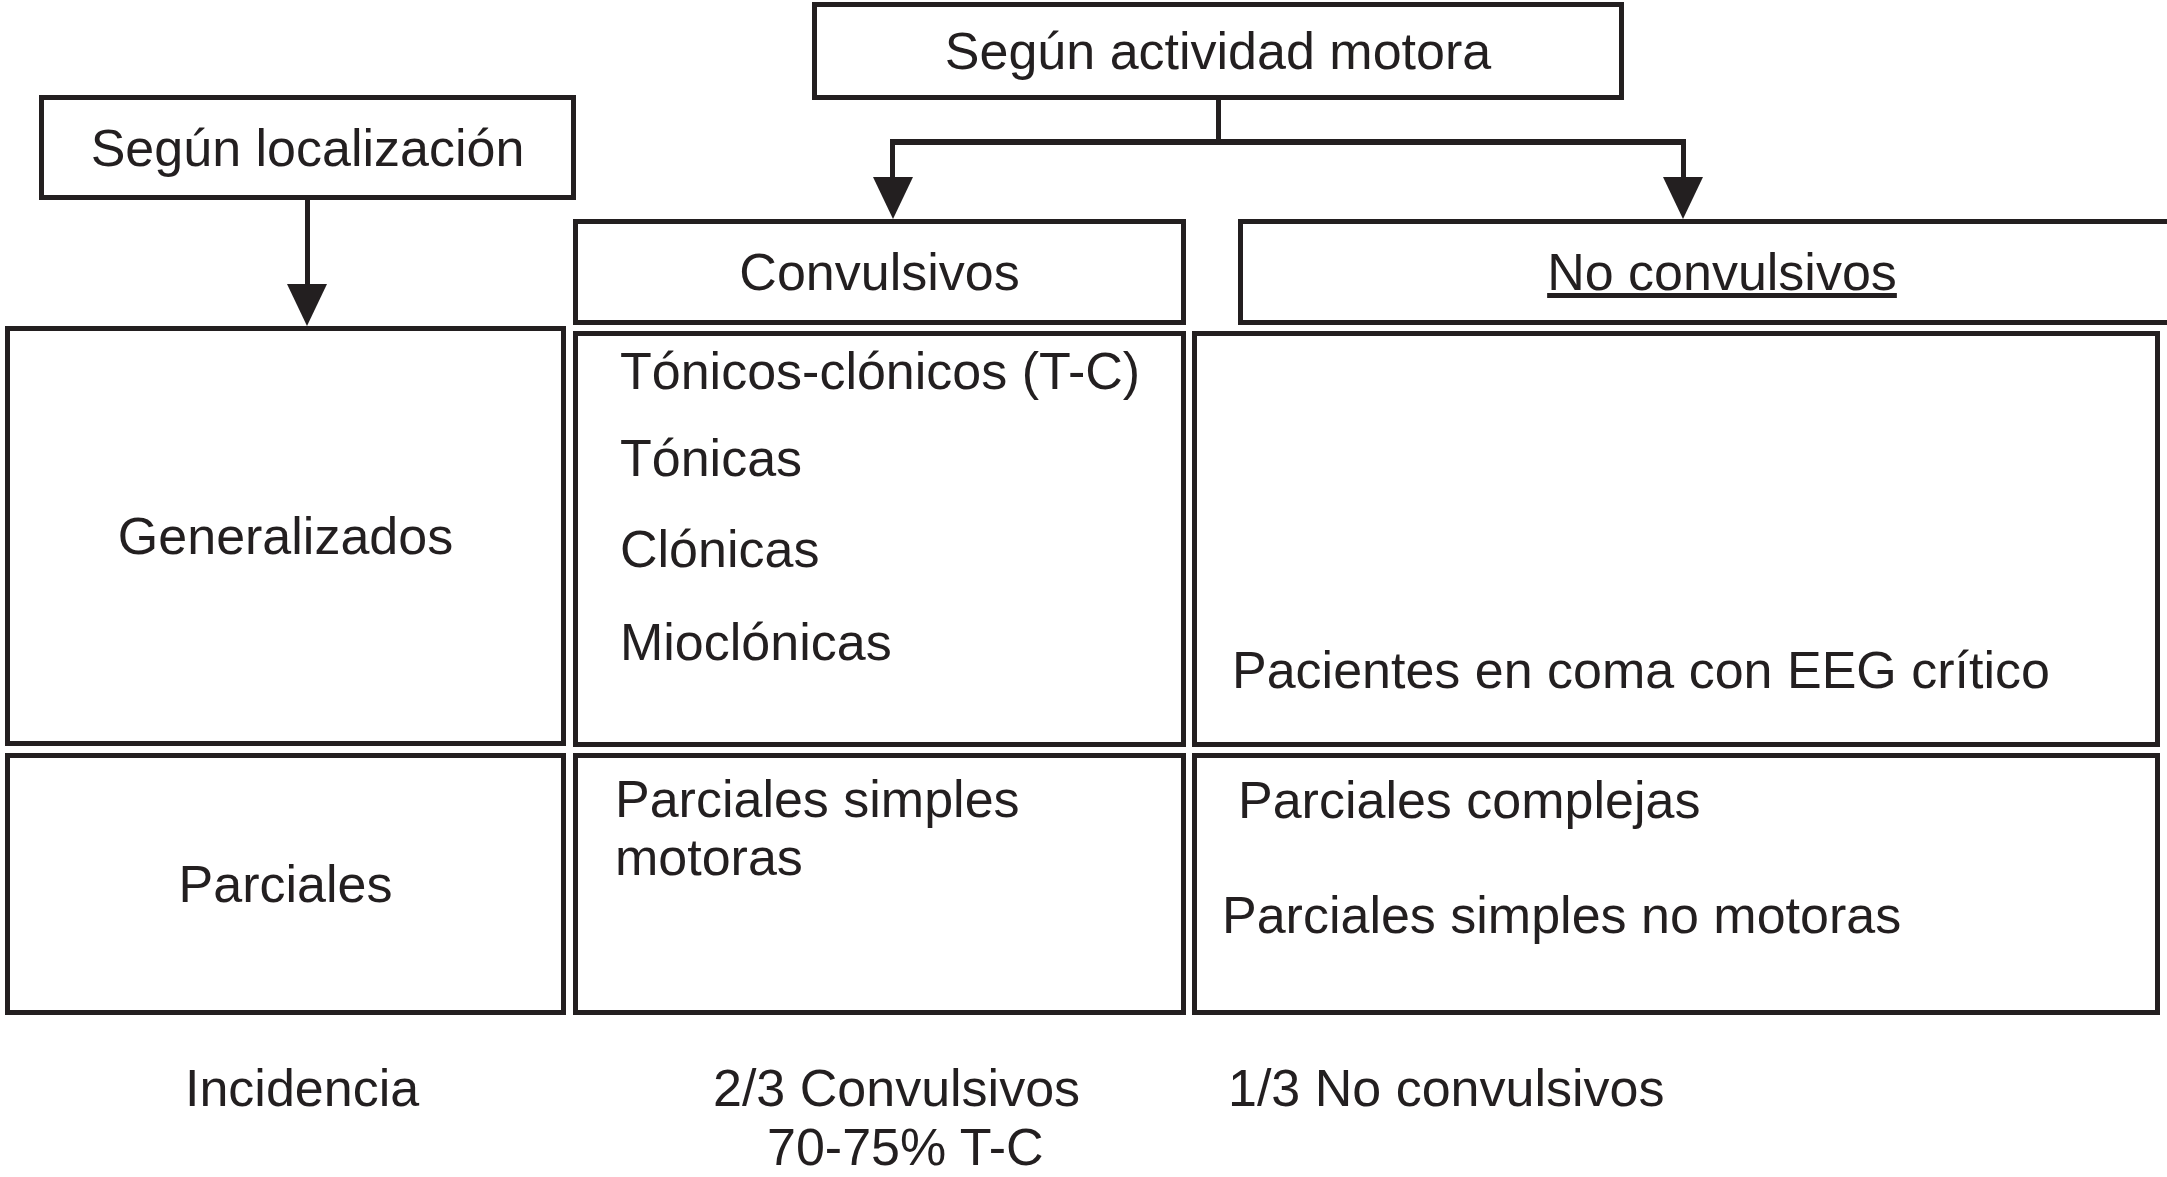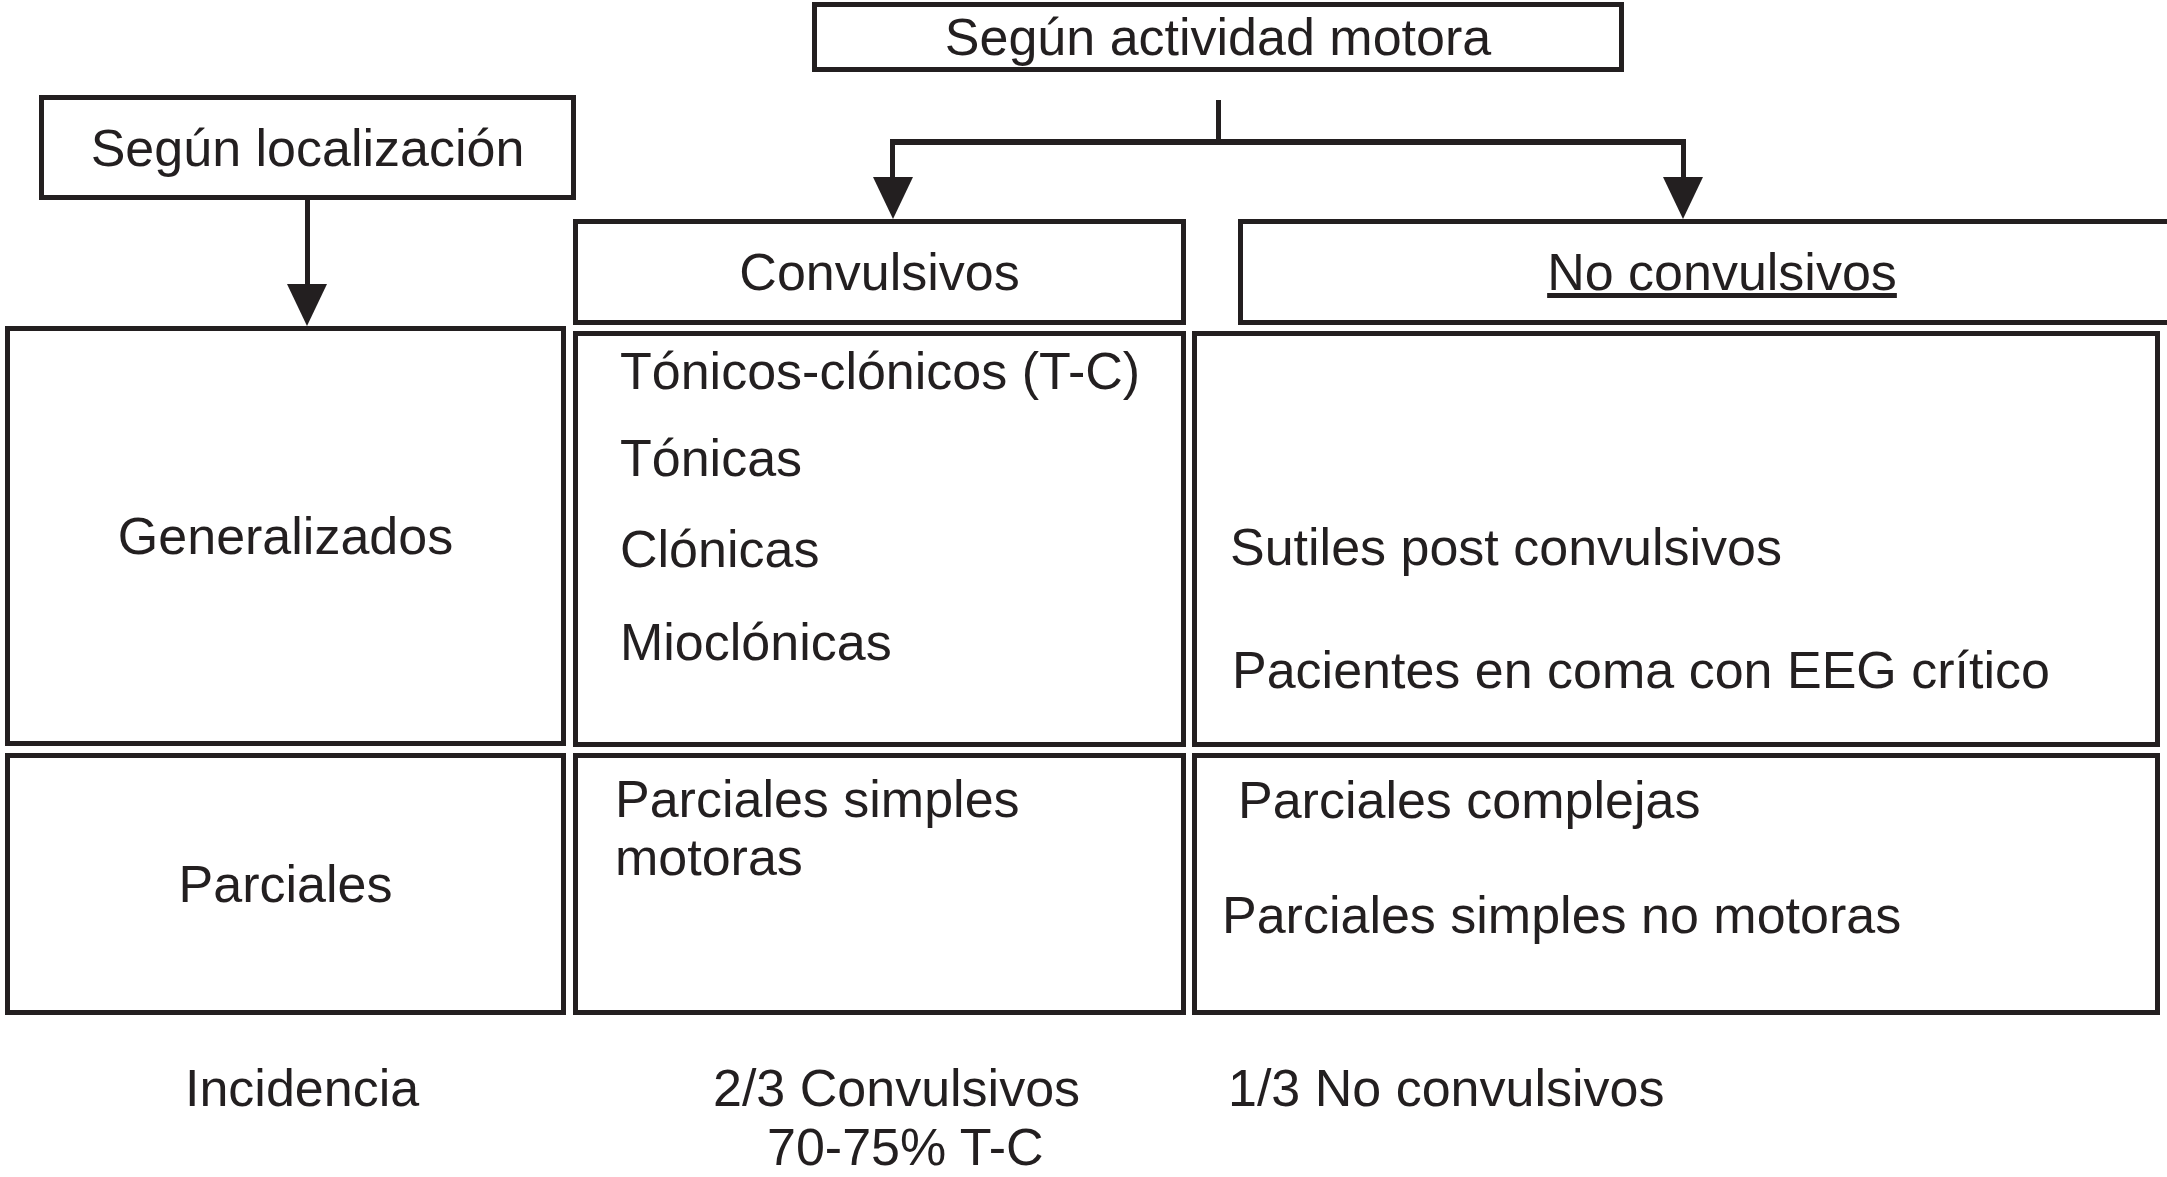--- a/index.html
+++ b/index.html
@@ -41,21 +41,21 @@
     border-left:20px solid transparent;
     border-right:20px solid transparent;
     border-top:42px solid var(--ink);
   }
 </style>
 </head>
 <body>
 
 <div class="canvas">
 
-  <div class="box" style="left:812px;top:2px;width:812px;height:70px;">
+  <div class="box" style="left:812px;top:2px;width:812px;height:98px;">
     <span class="box-label">Según actividad motora</span>
   </div>
 
   <div class="vline" style="left:1216px;top:100px;width:5px;height:44px;"></div>
   <div class="hline" style="left:890px;top:139px;width:796px;height:6px;"></div>
   <div class="vline" style="left:890px;top:139px;width:5px;height:42px;"></div>
   <div class="arrowhead" style="left:873px;top:177px;"></div>
   <div class="vline" style="left:1681px;top:139px;width:5px;height:42px;"></div>
   <div class="arrowhead" style="left:1663px;top:177px;"></div>
 
@@ -82,21 +82,20 @@
   <div class="box" style="left:573px;top:331px;width:613px;height:416px;"></div>
   <div class="box" style="left:1192px;top:331px;width:968px;height:416px;"></div>
   <div class="box" style="left:573px;top:753px;width:613px;height:262px;"></div>
   <div class="box" style="left:1192px;top:753px;width:968px;height:262px;"></div>
 
   <div class="txt" style="left:620px;top:343px;">Tónicos-clónicos (T-C)</div>
   <div class="txt" style="left:620px;top:430px;">Tónicas</div>
   <div class="txt" style="left:620px;top:521px;">Clónicas</div>
   <div class="txt" style="left:620px;top:614px;">Mioclónicas</div>
 
-  <div class="txt" style="left:1230px;top:519px;">Sutiles post convulsivos</div>
   <div class="txt" style="left:1232px;top:642px;text-align:center;">Pacientes en coma con EEG crítico</div>
 
   <div class="wrap-txt" style="left:615px;top:770px;width:470px;">Parciales simples motoras</div>
 
   <div class="txt" style="left:1238px;top:772px;">Parciales complejas</div>
   <div class="txt" style="left:1222px;top:887px;">Parciales simples no motoras</div>
 
   <div class="txt" style="left:185px;top:1060px;">Incidencia</div>
   <div class="txt" style="left:713px;top:1060px;">2/3 Convulsivos</div>
   <div class="txt" style="left:767px;top:1119px;">70-75% T-C</div>

